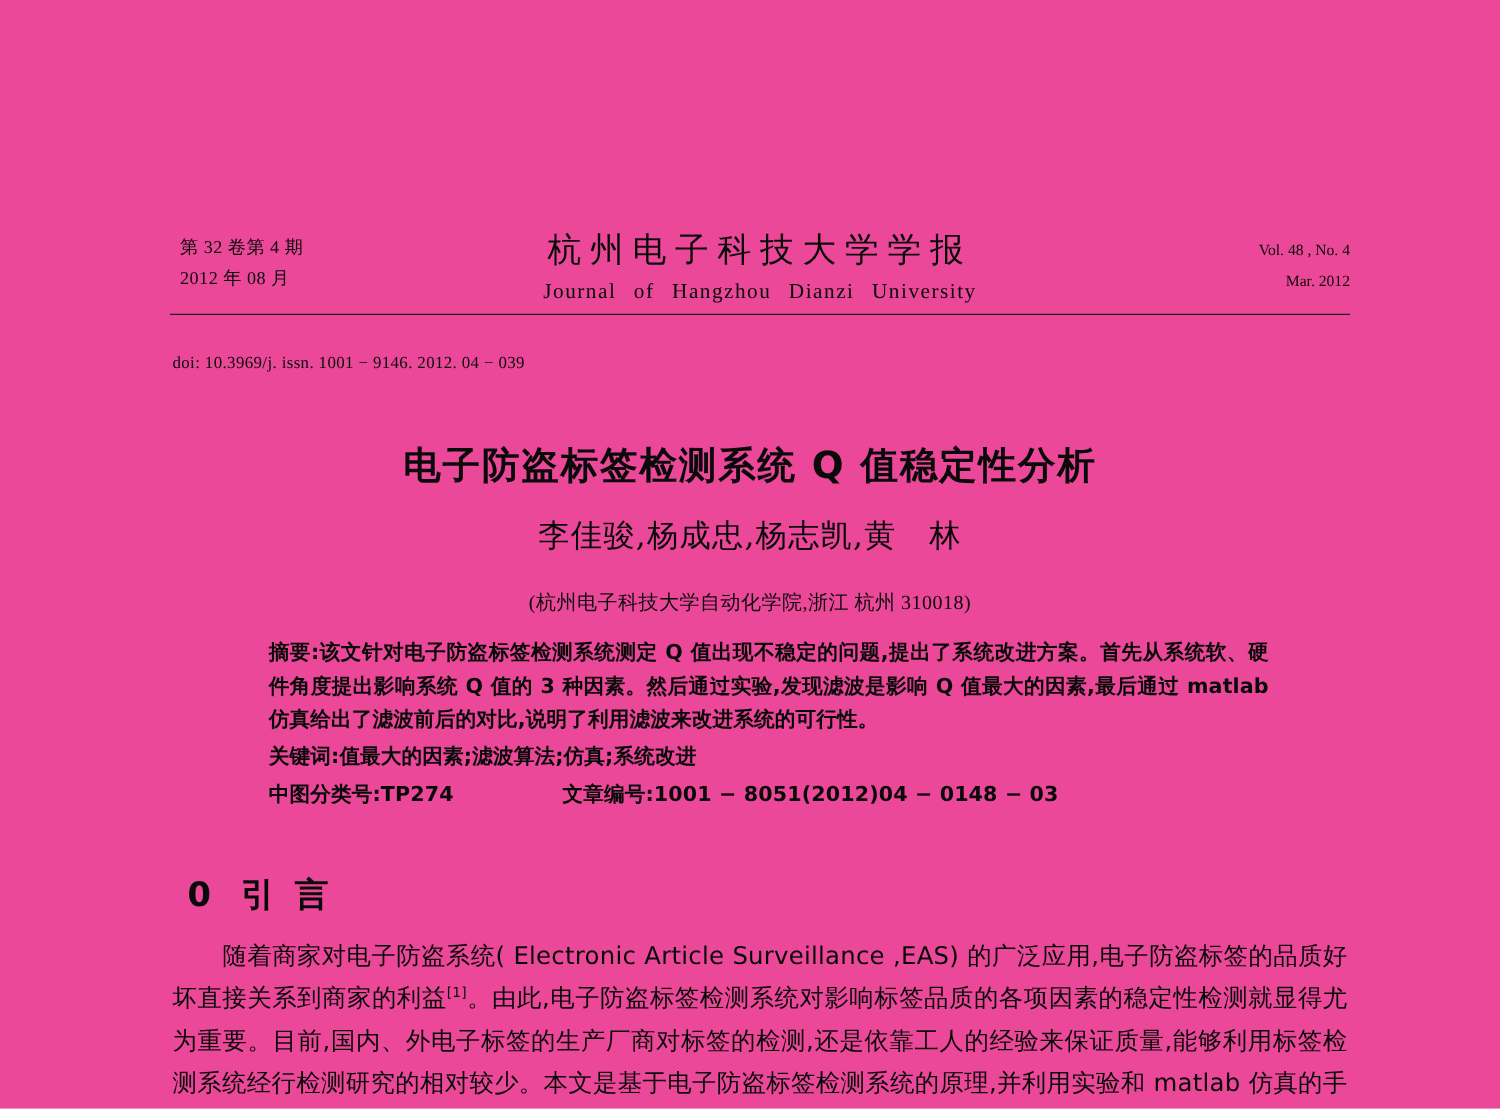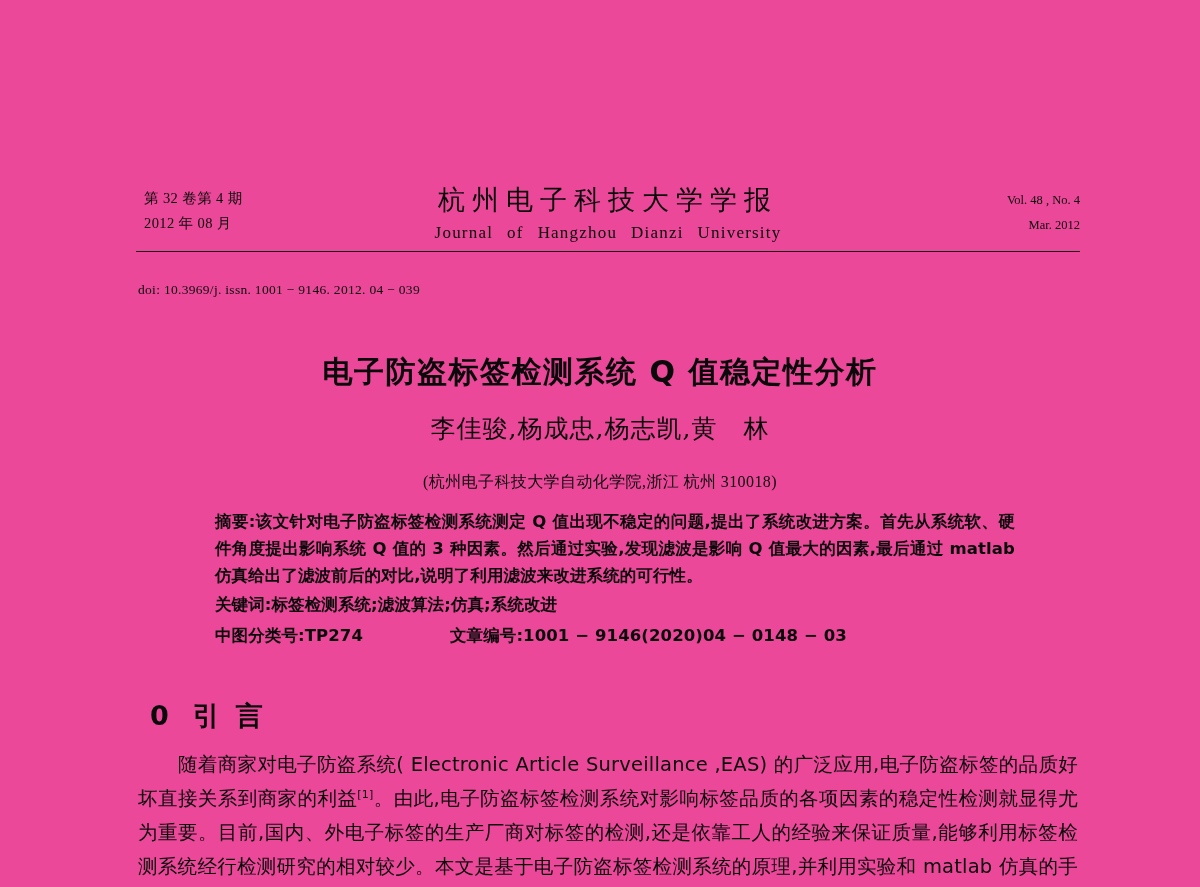--- a/index.html
+++ b/index.html
@@ -207,25 +207,25 @@
 
   <div class="doi">doi: 10.3969/j. issn. 1001 − 9146. 2012. 04 − 039</div>
 
   <div class="paper-title">电子防盗标签检测系统 Q 值稳定性分析</div>
   <div class="authors">李佳骏,杨成忠,杨志凯,黄　林</div>
   <div class="affiliation">(杭州电子科技大学自动化学院,浙江 杭州 310018)</div>
 
   <div class="abs-block">
     <p class="abs-para"><span class="lbl">摘要:</span><span>该文针对电子防盗标签检测系统测定 Q 值出现不稳定的问题,提出了系统改进方案。首先从系统软、硬件角度提出影响系统 Q 值的 3 种因素。然后通过实验,发现滤波是影响 Q 值最大的因素,最后通过 matlab 仿真给出了滤波前后的对比,说明了利用滤波来改进系统的可行性。</span></p>
 
-    <div class="kw-line"><span class="lbl">关键词:</span><span>标签检测系统;滤波算法;仿真;系统改进</span></div>
+    <div class="kw-line"><span class="lbl">关键词:</span><span>值最大的因素;滤波算法;仿真;系统改进</span></div>
 
     <div class="code-line">
       <span>中图分类号:TP274</span>
-      <span>文章编号:1001 − 9146(2020)04 − 0148 − 03</span>
+      <span>文章编号:1001 − 8051(2012)04 − 0148 − 03</span>
     </div>
   </div>
 
   <div class="section-head">
     <span class="num">0</span><span>引</span><span class="sp"></span><span>言</span>
   </div>
 
   <div class="body-text"><span>随着商家对电子防盗系统( Electronic Article Surveillance ,EAS) 的广泛应用,电子防盗标签的品质好坏直接关系到商家的利益</span><sup>[1]</sup><span>。由此,电子防盗标签检测系统对影响标签品质的各项因素的稳定性检测就显得尤为重要。目前,国内、外电子标签的生产厂商对标签的检测,还是依靠工人的经验来保证质量,能够利用标签检测系统经行检测研究的相对较少。本文是基于电子防盗标签检测系统的原理,并利用实验和 matlab 仿真的手段分析了 3 种影响参数稳定的因素,最后提出了通过利用滤波的手段来改进</span></div>
 
 </div>

